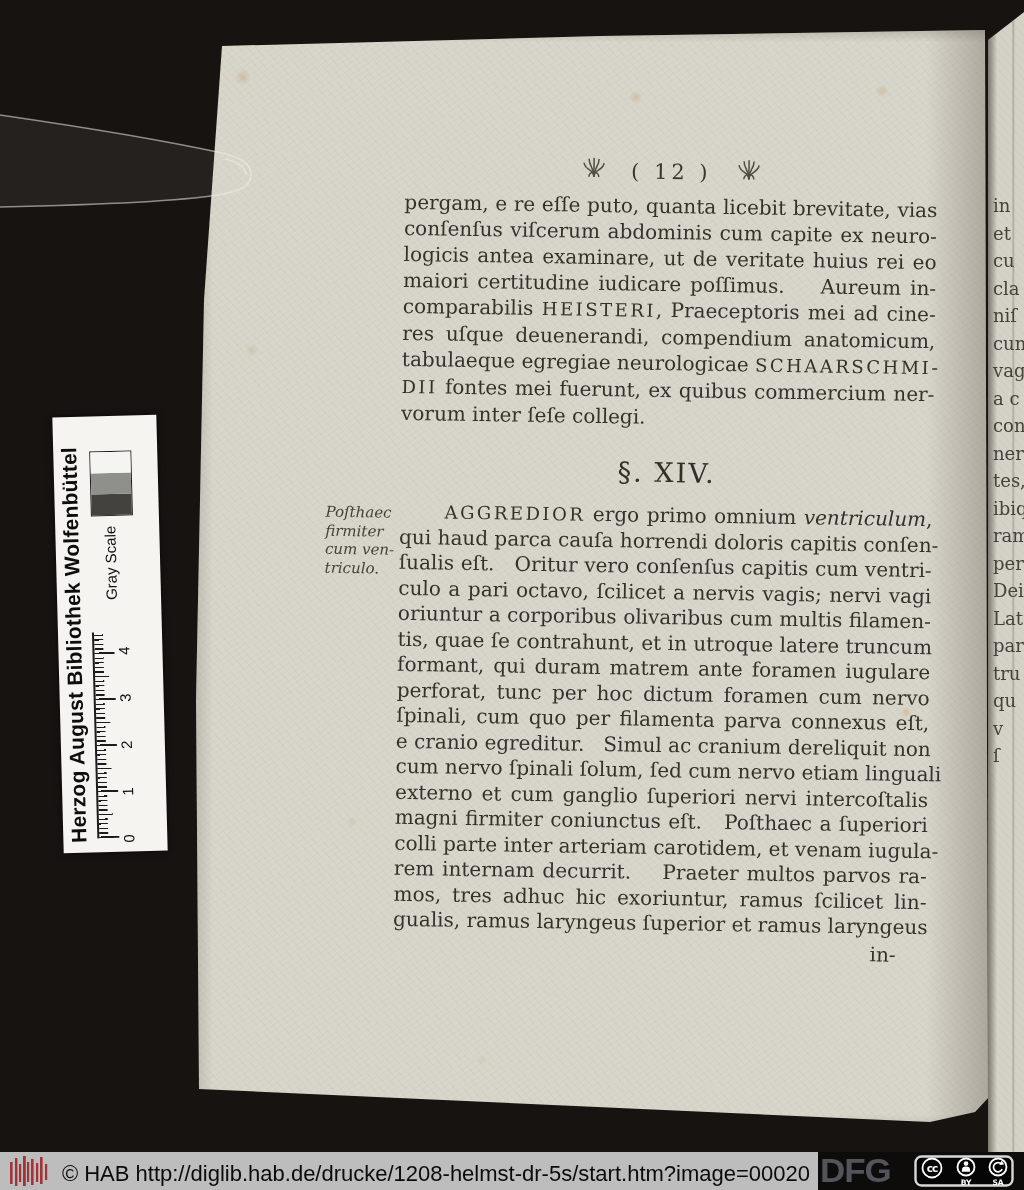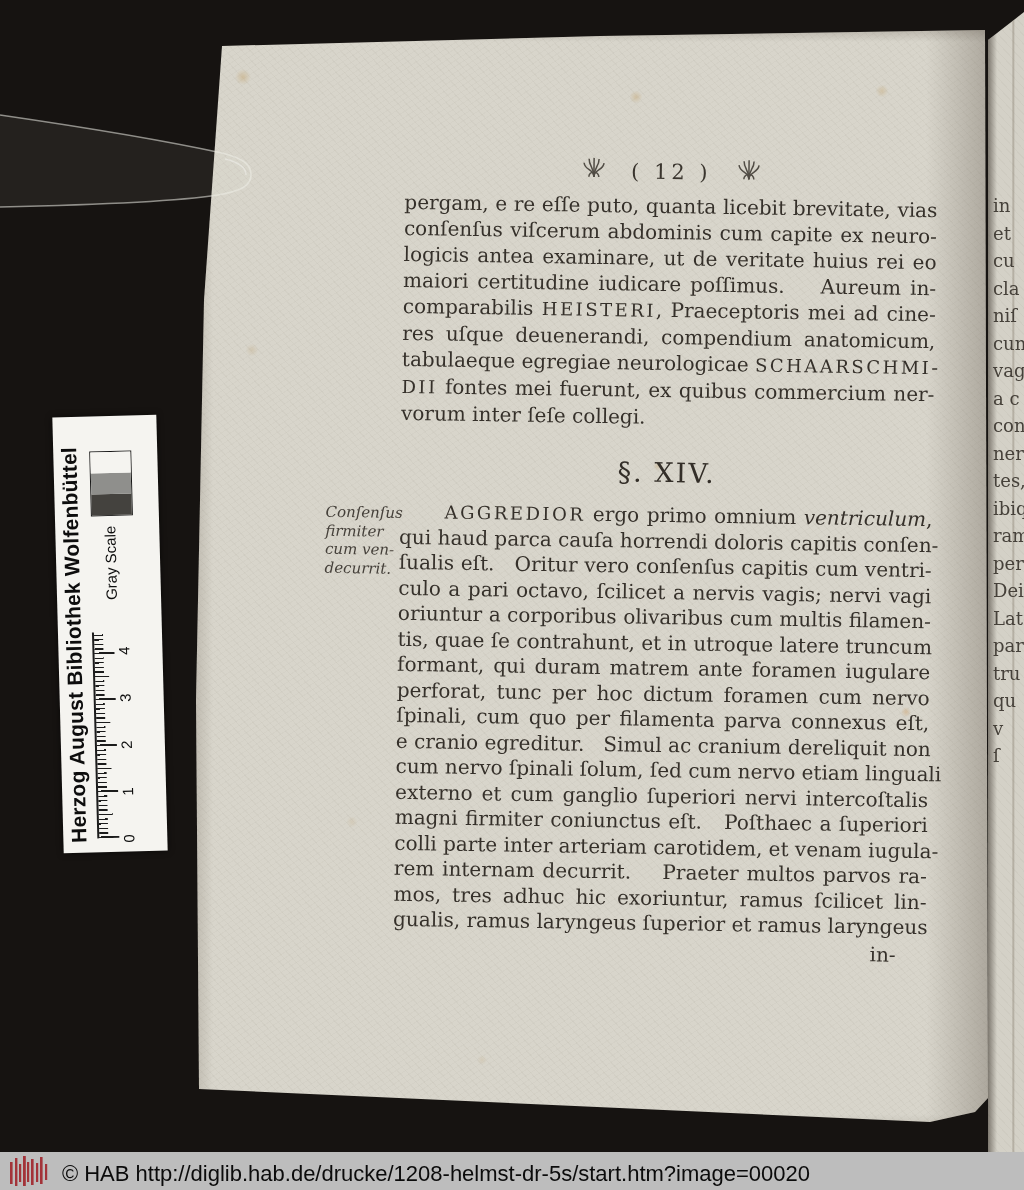--- a/index.html
+++ b/index.html
@@ -128,24 +128,24 @@
         <div class="li">qu</div>
         <div class="li">v</div>
         <div class="li">ſ</div>
       </div>
   </div>
 
   <div class="main-page">
     <div class="rot-wrap">
 
       <div class="margin-note">
-          <div class="li">Conſenſus</div>
+          <div class="li">Poſthaec</div>
           <div class="li">firmiter</div>
           <div class="li">cum ven-</div>
-          <div class="li">decurrit.</div>
+          <div class="li">triculo.</div>
         </div>
 
       <div class="textblock">
         <div class="pageno-row">
           <span class="orn">
             <svg width="26" height="22" viewBox="0 0 26 22">
               <g fill="none" stroke="#3a352e" stroke-width="1.5" opacity="0.85">
                 <path d="M13,20 C13,12 4,14 3,6"></path>
                 <path d="M13,20 C13,10 8,10 8,2"></path>
                 <path d="M13,20 C13,8 13,5 13,1"></path>
@@ -249,15 +249,37 @@
         <rect x="19" y="8" width="2.2" height="20"></rect>
         <rect x="23" y="5" width="2.6" height="26"></rect>
         <rect x="28" y="9" width="2.2" height="19"></rect>
         <rect x="32" y="3" width="2.6" height="27"></rect>
         <rect x="37" y="10" width="2.2" height="16"></rect>
       </g>
     </svg>
 
     <div class="copyright">© HAB http://diglib.hab.de/drucke/1208-helmst-dr-5s/start.htm?image=00020</div>
 
+    <div class="black-section">
+      <div class="dfg-logo">DFG</div>
+      <svg class="cc-badge" width="100" height="32" viewBox="0 0 100 32">
+        <rect x="1.5" y="1.5" width="97" height="29" rx="6" fill="#050505" stroke="#d8d8d8" stroke-width="2.4"></rect>
+        <g>
+          <circle cx="18" cy="13" r="9.5" fill="none" stroke="#fff" stroke-width="1.8"></circle>
+          <text x="18" y="17" text-anchor="middle" fill="#fff" font-family="DejaVu Sans, sans-serif" font-size="10.5" font-weight="bold" letter-spacing="-1">cc</text>
+        </g>
+        <g>
+          <circle cx="52" cy="12" r="8.5" fill="none" stroke="#fff" stroke-width="1.8"></circle>
+          <circle cx="52" cy="8.6" r="2.3" fill="#fff"></circle>
+          <path d="M 47.9,16.8 v-1.9 a 4.1,3.4 0 0 1 8.2,0 v1.9 z" fill="#fff"></path>
+          <text x="52" y="29.5" text-anchor="middle" fill="#fff" font-family="DejaVu Sans, sans-serif" font-size="7.5" font-weight="bold">BY</text>
+        </g>
+        <g>
+          <circle cx="84" cy="12" r="8.5" fill="none" stroke="#fff" stroke-width="1.8"></circle>
+          <path d="M 87.6,9.2 A 4.6,4.6 0 1 0 88.2,14.2" fill="none" stroke="#fff" stroke-width="1.7"></path>
+          <path d="M 85.4,9.9 L 90.2,9.5 L 87.6,5.6 Z" fill="#fff"></path>
+          <text x="84" y="29.5" text-anchor="middle" fill="#fff" font-family="DejaVu Sans, sans-serif" font-size="7.5" font-weight="bold">SA</text>
+        </g>
+      </svg>
+    </div>
   </div>
 
 </div>
 
 </body></html>

